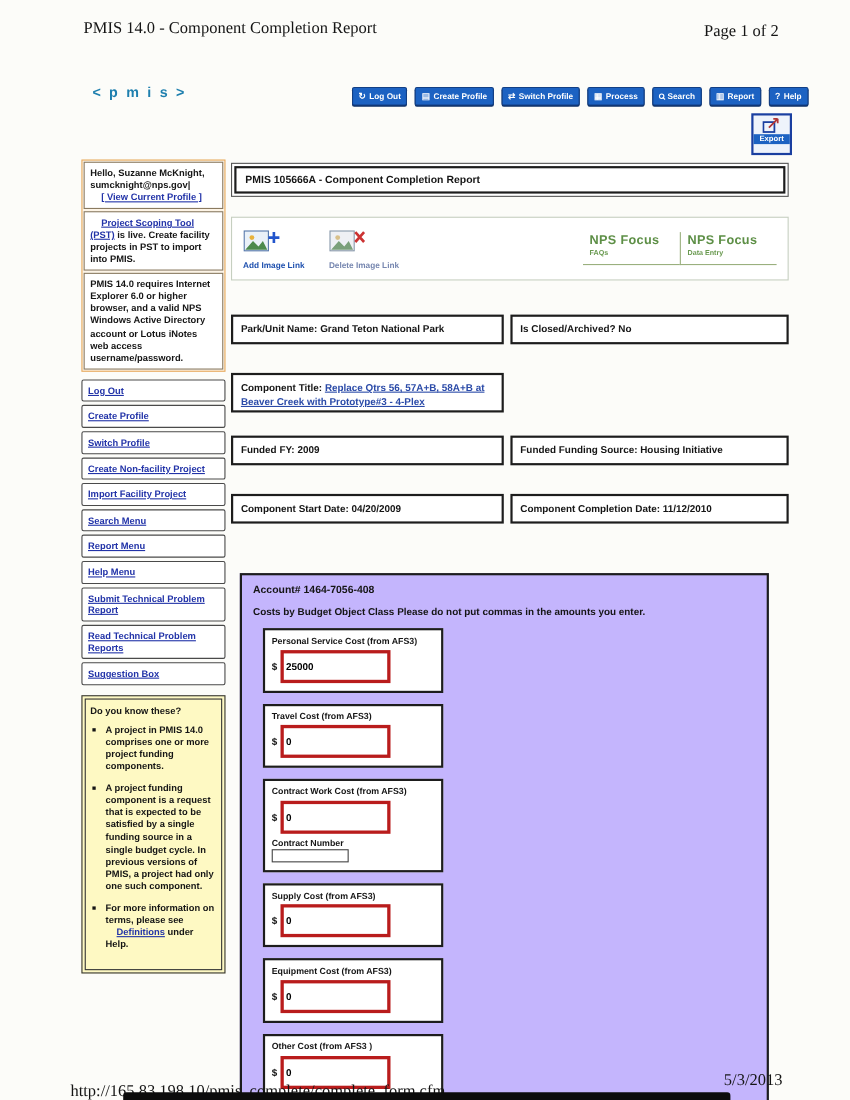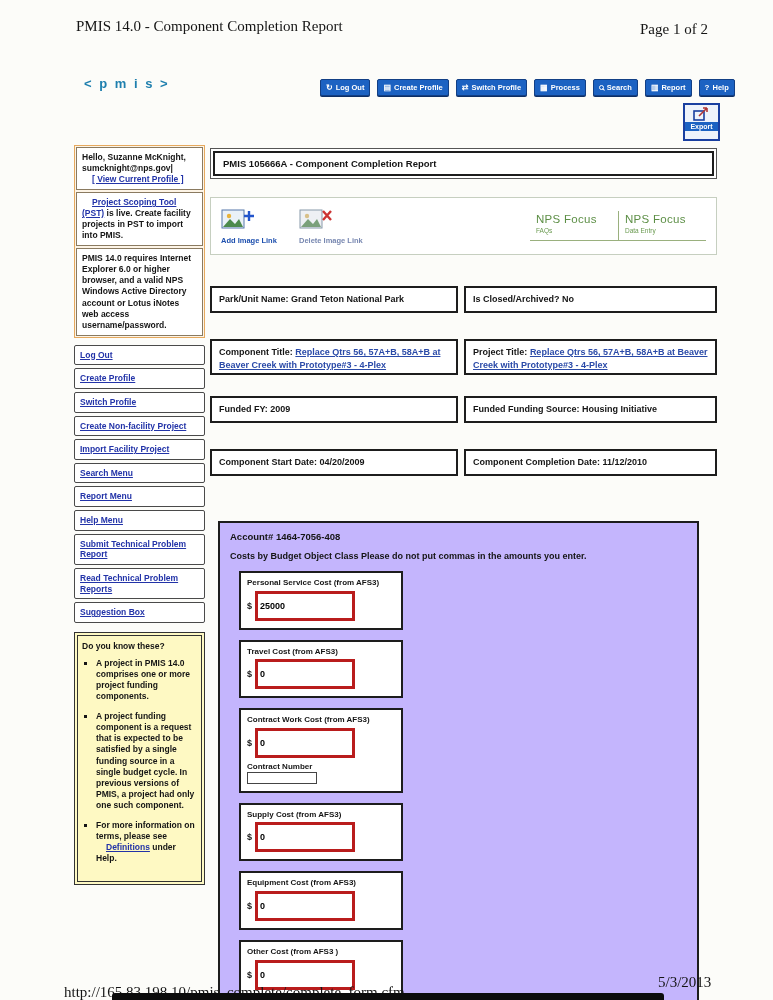--- a/index.html
+++ b/index.html
@@ -39,21 +39,21 @@
 
   .main { position:absolute; top:148px; left:210px; width:507px; }
   .report-bar { border:1px solid #555; padding:2px; background:#fff; }
   .report-bar-inner { border:2px solid #1d1d1d; padding:5px 8px; font-size:9.5px; font-weight:bold; }
 
   .image-row { margin-top:18px; border:1px solid #c6cfc0; height:58px; display:flex; align-items:center; padding:0 10px; background:#fff; }
   .img-link { width:72px; margin-right:6px; cursor:pointer; }
   .img-link .lbl { font-size:7.5px; font-weight:bold; display:block; margin-top:1px; }
   .img-link.add .lbl { color:#1d4fae; }
   .img-link.del .lbl { color:#7787b0; }
-  .nps-group { margin-left:auto; display:flex; }
+  .nps-group { margin-left:auto; display:flex;font-weight:bold; }
   .nps-block { width:88px; padding:2px 6px 6px 6px; border-bottom:1px solid #9ab07e; cursor:pointer; }
   .nps-block + .nps-block { border-left:1px solid #9ab07e; }
   .nps-title { color:#5d8f46; font-size:11.5px; letter-spacing:0.3px; }
   .nps-sub { color:#6a9a50; font-size:6.5px; margin-top:2px; }
 
   .field-row { display:flex; gap:6px; }
   .field-box { border:2px solid #1d1d1d; background:#fff; padding:5px 7px; font-size:9px; font-weight:bold; line-height:1.4; }
   .fb-left { width:248px; }
   .fb-right { flex:1; }
   .row-1 { margin-top:31px; } .row-1 .field-box { height:27px; }
@@ -211,24 +211,20 @@
       <span>Is Closed/Archived?</span>
       <span>No</span>
     </div>
   </div>
 
   <div class="field-row row-2">
     <div class="field-box fb-left">
       <span>Component Title:</span>
       <span class="val-link">Replace Qtrs 56, 57A+B, 58A+B at Beaver Creek with Prototype#3 - 4-Plex</span>
     </div>
-    <div class="field-box fb-right">
-      <span>Project Title:</span>
-      <span class="val-link">Replace Qtrs 56, 57A+B, 58A+B at Beaver Creek with Prototype#3 - 4-Plex</span>
-    </div>
   </div>
 
   <div class="field-row row-3">
     <div class="field-box fb-left">
       <span>Funded FY:</span>
       <span>2009</span>
     </div>
     <div class="field-box fb-right">
       <span>Funded Funding Source:</span>
       <span>Housing Initiative</span>

